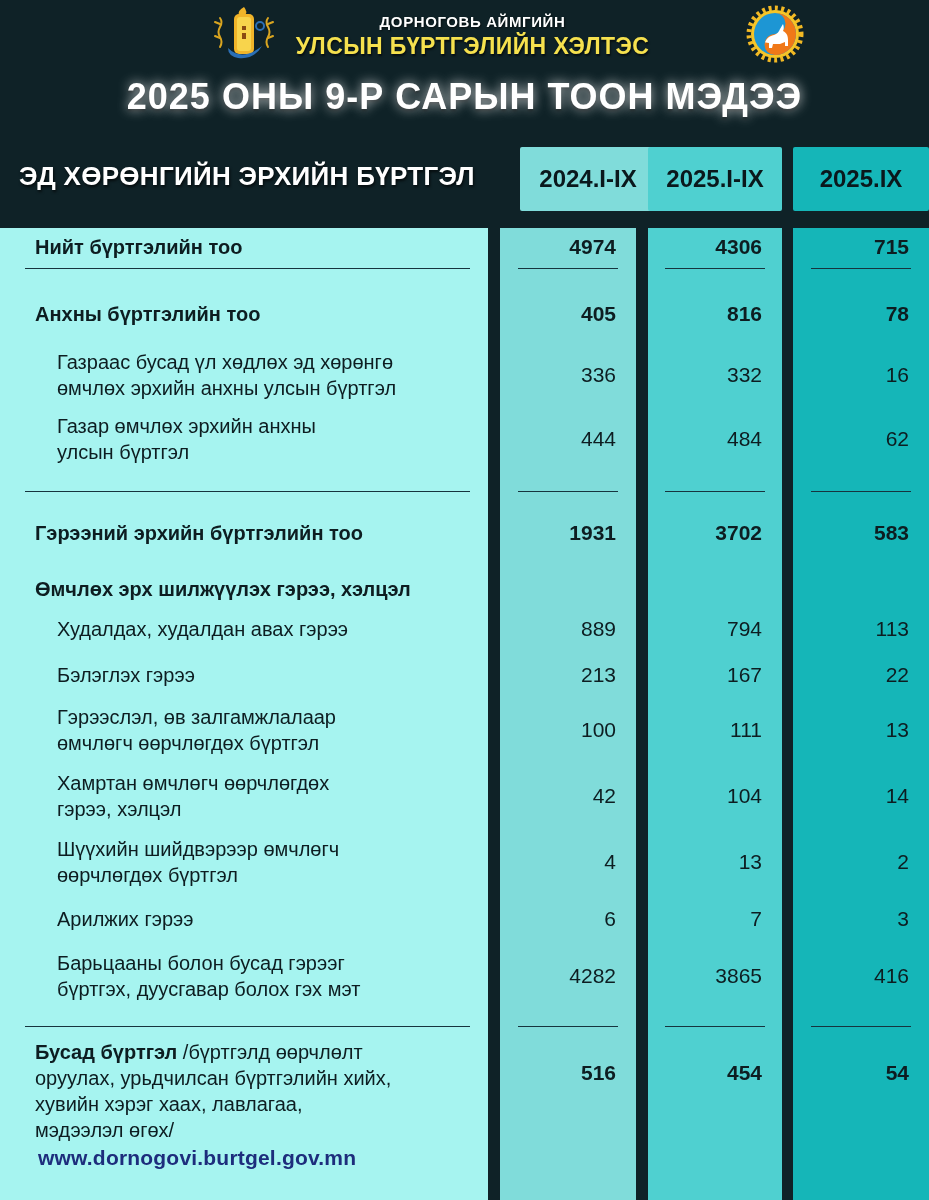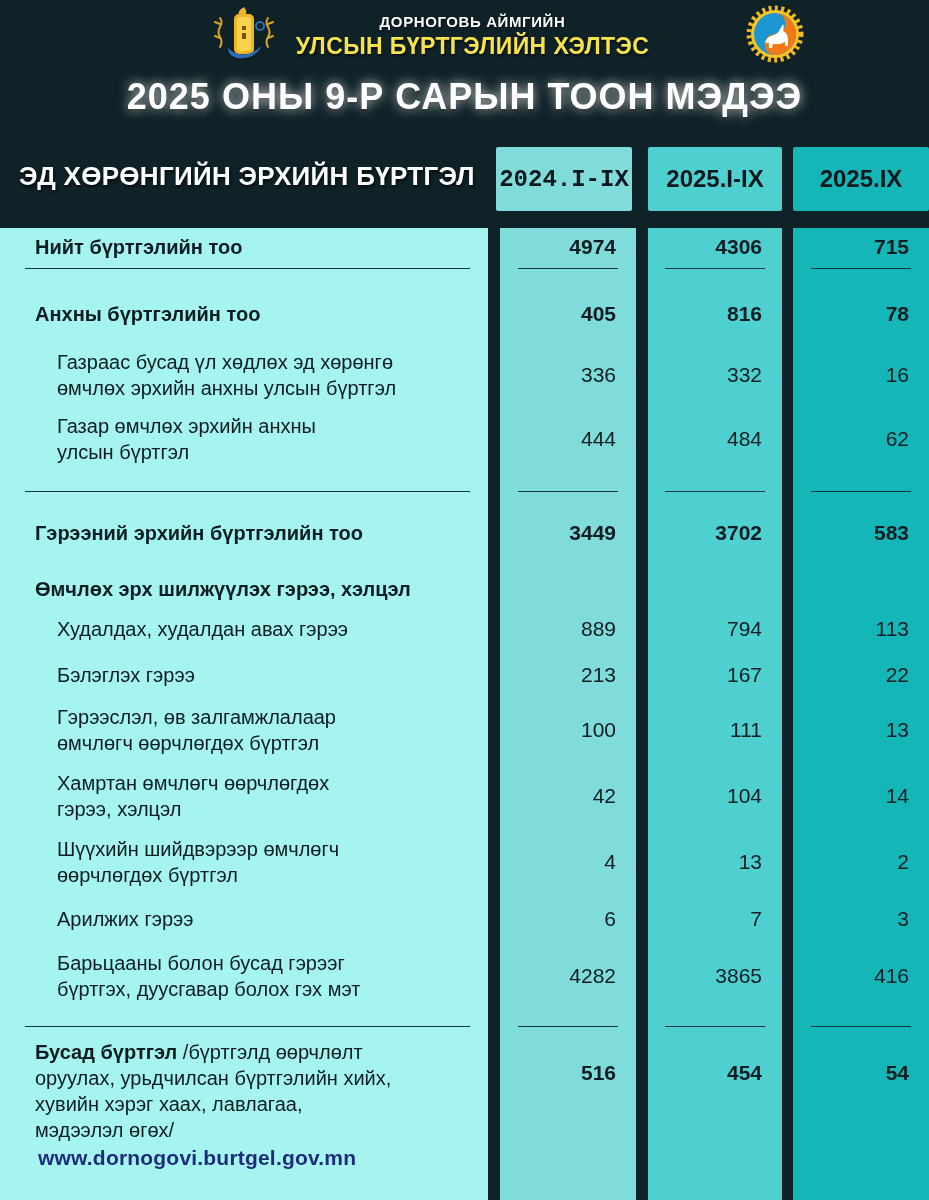--- a/index.html
+++ b/index.html
@@ -29,21 +29,21 @@
   .section-title{
     position:absolute;left:19px;top:16px;
     color:#ffffff;font-size:26px;font-weight:700;letter-spacing:.3px;
     text-shadow:1px 2px 3px rgba(0,0,0,.7);
   }
   .colbox{
     position:absolute;top:2px;height:64px;border-radius:2px;
     display:flex;align-items:center;justify-content:center;
     font-size:24px;font-weight:700;color:#0a181c;
   }
-  .colbox.c1{left:496px;width:136px;background:#80dcda;font-family:Liberation Mono, monospace;}
+  .colbox.c1{left:520px;width:136px;background:#80dcda;}
   .colbox.c2{left:648px;width:134px;background:#4fd0d0;}
   .colbox.c3{left:793px;width:136px;background:#15b6b8;}
   
   .tbody{position:relative;height:978px;background:#0f2227;}
   .strip{position:absolute;top:0;bottom:0;}
   .strip.lab{left:0;width:488px;background:#a6f4f0;}
   .strip.s1{left:500px;width:136px;background:#80dcda;}
   .strip.s2{left:648px;width:134px;background:#4fd0d0;}
   .strip.s3{left:793px;width:136px;background:#15b6b8;}
   .rows{position:relative;z-index:1;}
@@ -193,21 +193,21 @@
           <div class="val v3">62</div>
         </div>
         <div class="sep-row">
           <div class="sepline lab"></div>
           <div class="sepline v1"></div>
           <div class="sepline v2"></div>
           <div class="sepline v3"></div>
         </div>
         <div class="row r4 bold">
           <div class="label">Гэрээний эрхийн бүртгэлийн тоо</div>
-          <div class="val v1">3449</div>
+          <div class="val v1">1931</div>
           <div class="val v2">3702</div>
           <div class="val v3">583</div>
         </div>
         <div class="row r5 bold">
           <div class="label">Өмчлөх эрх шилжүүлэх гэрээ, хэлцэл</div>
           <div class="val v1"></div>
           <div class="val v2"></div>
           <div class="val v3"></div>
         </div>
         <div class="row r6 indent">

